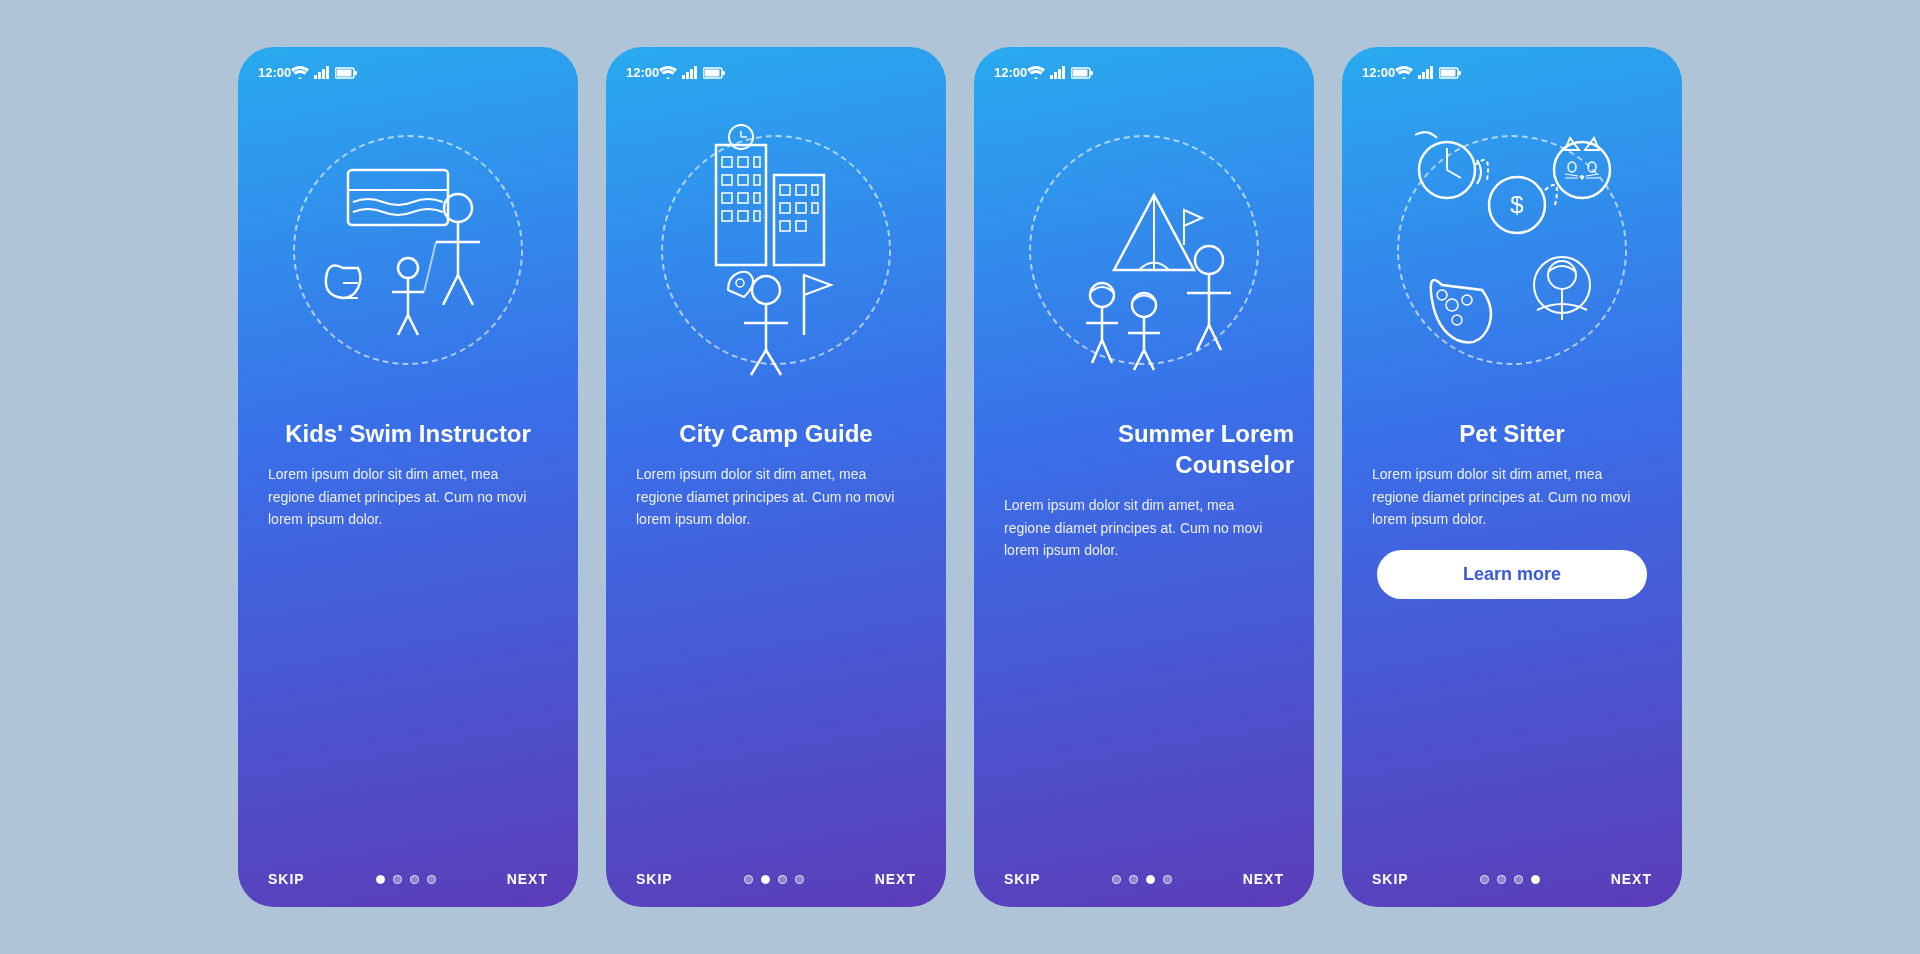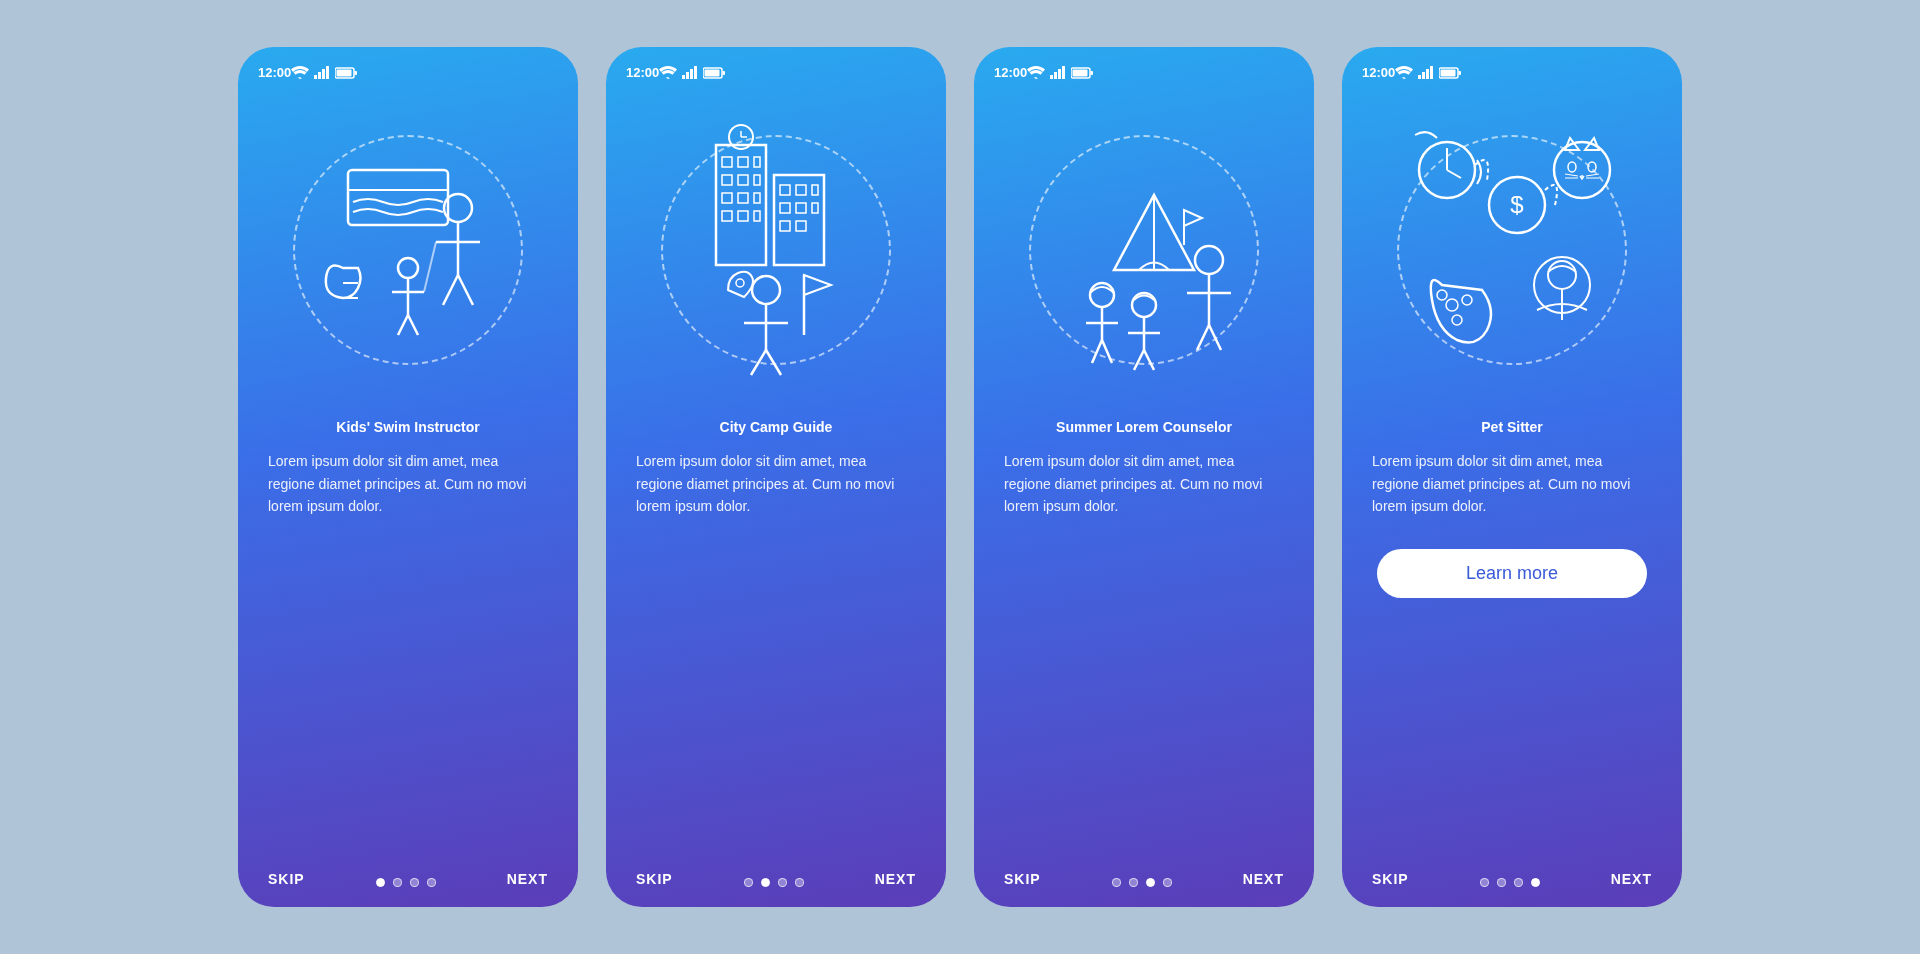--- a/index.html
+++ b/index.html
@@ -65,52 +65,52 @@
       width: 230px;
       height: 230px;
       border-radius: 50%;
       border: 2px dashed rgba(255,255,255,0.6);
       top: 50%;
       left: 50%;
       transform: translate(-50%, -50%);
     }
     .screen-title {
       color: white;
-      font-size: 14px;
+      font-size: 24px;
       font-weight: 700;
       text-align: right;
       margin-bottom: 14px;
       line-height: 1.3;
     }
     .screen-desc {
       color: rgba(255,255,255,0.9);
       font-size: 14px;
       text-align: left;
       line-height: 1.6;
-      margin-bottom: 32px;
+      margin-bottom: 20px;
       width: 100%;
       padding: 0 10px;
     }
     .learn-more-btn {
       background: white;
       color: #3a5ad8;
       border: none;
       border-radius: 30px;
       padding: 14px 60px;
       font-size: 18px;
-      font-weight: 400;
+      font-weight: 700;
       cursor: pointer;
       margin-bottom: 36px;
       width: 90%;
     }
     .spacer { flex: 1; }
     .nav-bar {
       width: 100%;
       display: flex;
-      align-items: flex-end;
+      align-items: center;
       justify-content: space-between;
       padding: 0 10px;
       margin-top: auto;
     }
     .nav-btn {
       color: white;
       font-size: 14px;
       font-weight: 700;
       letter-spacing: 1px;
       cursor: pointer;

